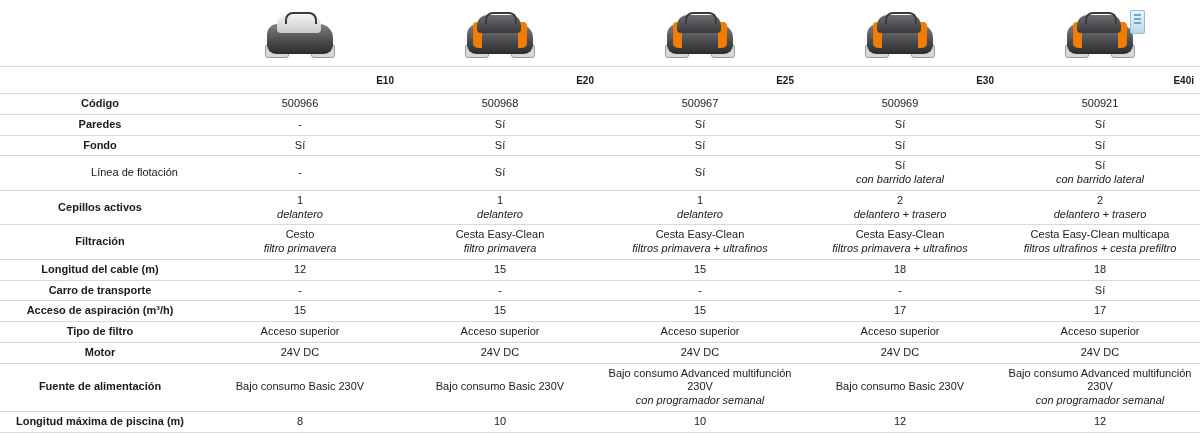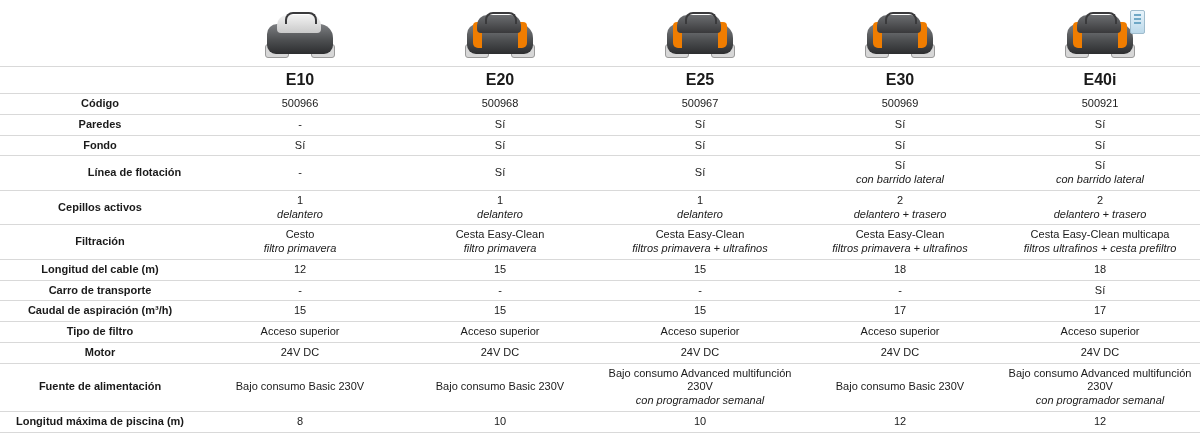--- a/index.html
+++ b/index.html
@@ -29,43 +29,43 @@
     height: 62px;
     vertical-align: bottom;
     text-align: center;
     padding: 0 0 4px 0;
   }
 
   tr.model-row td {
     border-top: 1px solid #d9d9d9;
     border-bottom: 1px solid #d9d9d9;
     font-weight: bold;
-    font-size: 16px;
-    text-align: center;
+    font-size: 10px;
+    text-align: right;
     padding: 4px 6px;
     height: 18px;
   }
   tr.model-row td.label-cell { border-top: 1px solid #d9d9d9; }
 
   tr.data-row td {
     border-bottom: 1px solid #d9d9d9;
     text-align: center;
     padding: 3px 6px;
     vertical-align: middle;
     line-height: 1.25;
   }
   td.label-cell {
     text-align: left;
     font-weight: bold;
     padding-left: 4px;
     white-space: nowrap;
   }
   td.label-cell.indent {
     padding-left: 75px;
-    font-weight: bold;
+    font-weight: normal;
   }
   .sub {
     display: block;
     font-weight: normal;
     font-style: italic;
   }
   .cell-line { display: block; }
 
   
   .robot {
@@ -331,21 +331,21 @@
           <span class="cell-line">-</span>
         </td>
         <td>
           <span class="cell-line">-</span>
         </td>
         <td>
           <span class="cell-line">Sí</span>
         </td>
       </tr>
       <tr class="data-row">
-        <td class="label-cell">Caudal de aspiración (m³/h)</td>
+        <td class="label-cell">Acceso de aspiración (m³/h)</td>
         <td>
           <span class="cell-line">15</span>
         </td>
         <td>
           <span class="cell-line">15</span>
         </td>
         <td>
           <span class="cell-line">15</span>
         </td>
         <td>

